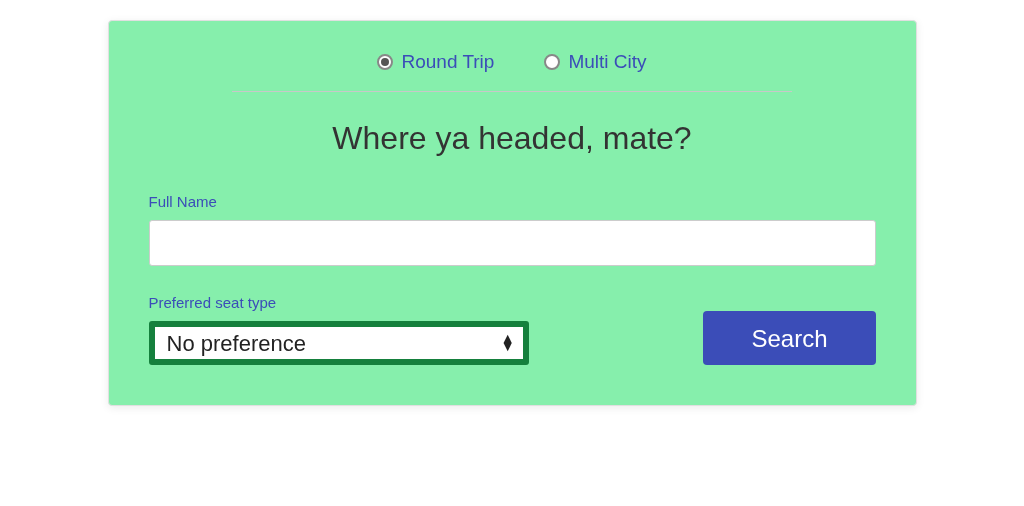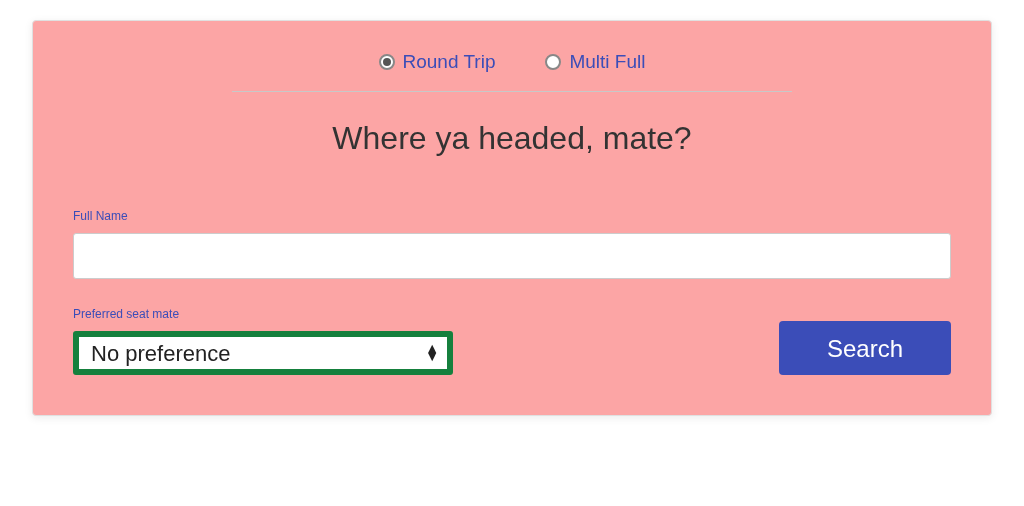--- a/index.html
+++ b/index.html
@@ -11,22 +11,22 @@
       font-family: Arial, Helvetica, sans-serif;
       background: #ffffff;
       width: 1024px;
       height: 506px;
       padding: 20px;
       display: flex;
       align-items: flex-start;
       justify-content: center;
     }
     .card {
-      width: 960px;
-      background: #fca5a5;
+      width: 809px;
+      background: #86efac;
       border: 1px solid #e0e0e0;
       border-radius: 4px;
       box-shadow: 0 2px 8px rgba(0,0,0,0.08);
       padding: 30px 40px 40px 40px;
     }
     .trip-type-row {
       display: flex;
       justify-content: center;
       gap: 50px;
       padding-bottom: 18px;
@@ -63,25 +63,25 @@
       height: 1px;
       background: #c8c8c8;
       width: 560px;
       margin: 0 auto 28px auto;
     }
     .heading {
       text-align: center;
       font-size: 32px;
       color: #333;
       font-weight: 400;
-      margin-bottom: 52px;
+      margin-bottom: 36px;
     }
     .field-label {
       color: #3b4db8;
-      font-size: 12px;
+      font-size: 15px;
       margin-bottom: 10px;
       display: block;
     }
     .text-input {
       width: 100%;
       height: 46px;
       border: 1px solid #ccc;
       border-radius: 3px;
       padding: 0 12px;
       font-size: 18px;
@@ -143,34 +143,34 @@
 
 <div class="card">
 
   <div class="trip-type-row">
     <label class="radio-option">
       <span class="radio-circle selected"></span>
       <span class="radio-label">Round Trip</span>
     </label>
     <label class="radio-option">
       <span class="radio-circle"></span>
-      <span class="radio-label">Multi Full</span>
+      <span class="radio-label">Multi City</span>
     </label>
   </div>
 
   <div class="divider"></div>
 
   <h1 class="heading">Where ya headed, mate?</h1>
 
   <label class="field-label">Full Name</label>
   <input type="text" class="text-input" value="" style="">
 
   <div class="bottom-row">
     <div class="seat-block">
-      <label class="field-label">Preferred seat mate</label>
+      <label class="field-label">Preferred seat type</label>
       <div class="select-wrap">
         <select class="select">
           <option>No preference</option>
         </select>
         <span class="select-arrows">
           <span>▲</span>
             <span>▼</span>
         </span>
       </div>
     </div>

